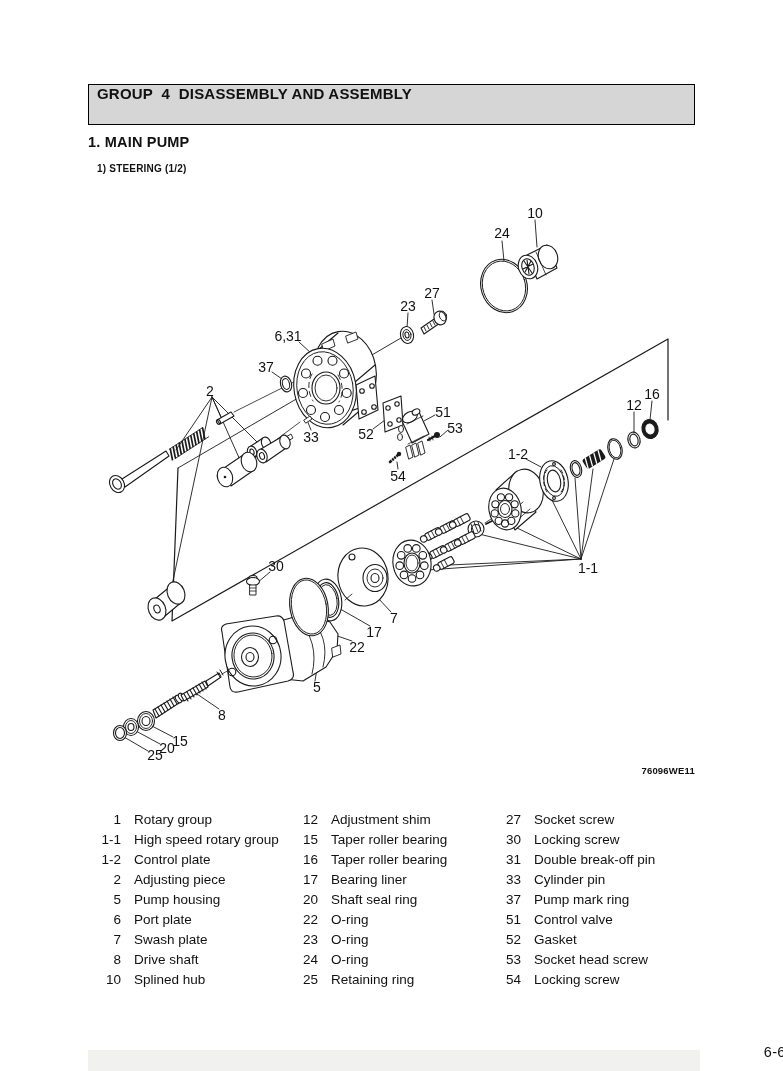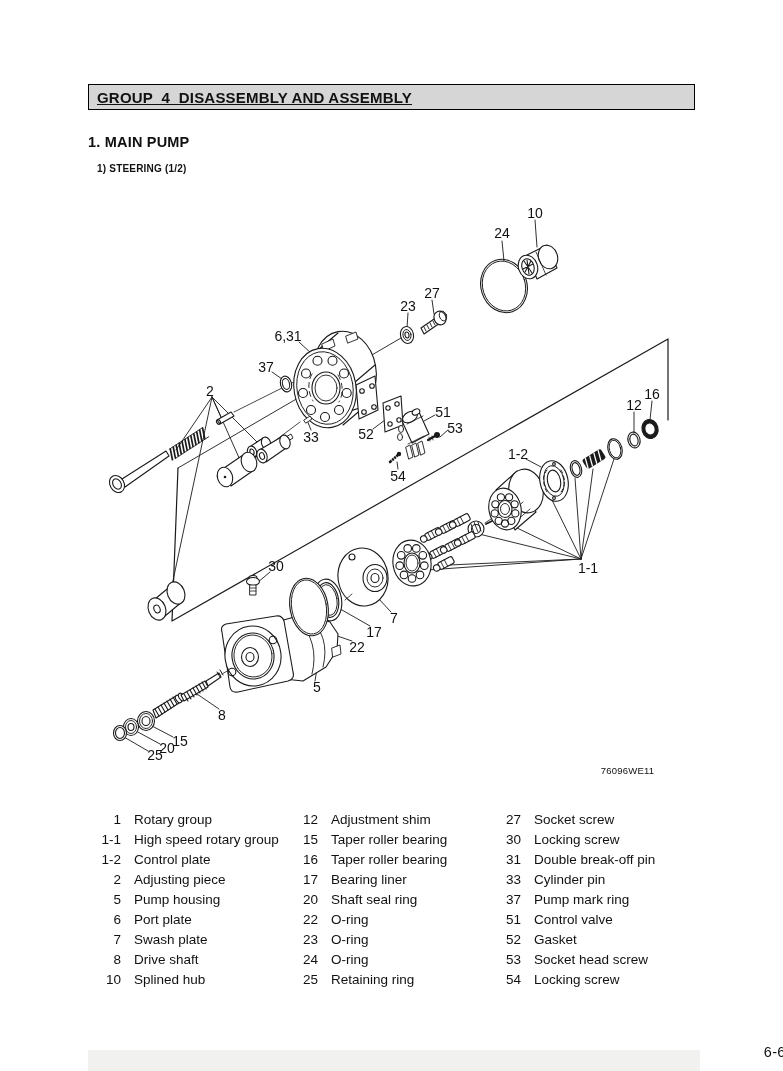--- a/index.html
+++ b/index.html
@@ -1,25 +1,25 @@
 <!DOCTYPE html>
 <html><head>
 <meta charset="utf-8">
 <style>
   html,body{margin:0;padding:0;background:#ffffff;}
   .page{position:relative;width:783px;height:1071px;background:#ffffff;overflow:hidden;
         font-family:"Liberation Sans",sans-serif;color:#111;}
-  .title-bar{position:absolute;left:88px;top:84px;width:607px;height:26px;
+  .title-bar{position:absolute;left:88px;top:84px;width:607px;height:41px;
         background:#d6d6d6;border:1.6px solid #000;box-sizing:border-box;
-        display:flex;align-items:center;text-decoration:underline;}
+        display:flex;}
   .title-bar span{font-size:15px;font-weight:700;letter-spacing:.2px;padding-left:8px;white-space:pre;}
   .h1{position:absolute;left:88px;top:134px;font-size:14.5px;font-weight:700;letter-spacing:.2px;text-align:right;}
   .h2{position:absolute;left:97px;top:163px;font-size:10px;font-weight:700;letter-spacing:.2px;}
-  .figure-code{position:absolute;left:560px;top:765px;width:135px;text-align:center;
-        font-size:9.5px;font-weight:400;letter-spacing:.2px;}
+  .figure-code{position:absolute;left:560px;top:765px;width:135px;text-align:right;
+        font-size:9.5px;font-weight:700;letter-spacing:.2px;}
   svg.diagram{position:absolute;left:0;top:0;}
   svg.diagram .callout{font-family:"Liberation Sans",sans-serif;font-size:14px;fill:#111;
         text-anchor:middle;dominant-baseline:central;}
   .parts-list{position:absolute;left:88px;top:812px;width:620px;}
   .plist-col{position:absolute;top:0;}
   .plist-col ul{list-style:none;margin:0;padding:0;}
   .plist-col li{height:20px;display:flex;align-items:baseline;font-size:13.5px;}
   .pnum{display:inline-block;width:33px;text-align:right;flex:none;}
   .pname{margin-left:13px;white-space:nowrap;}
   .footer-band{position:absolute;left:88px;top:1050px;width:612px;height:21px;background:#f1f1ef;}

